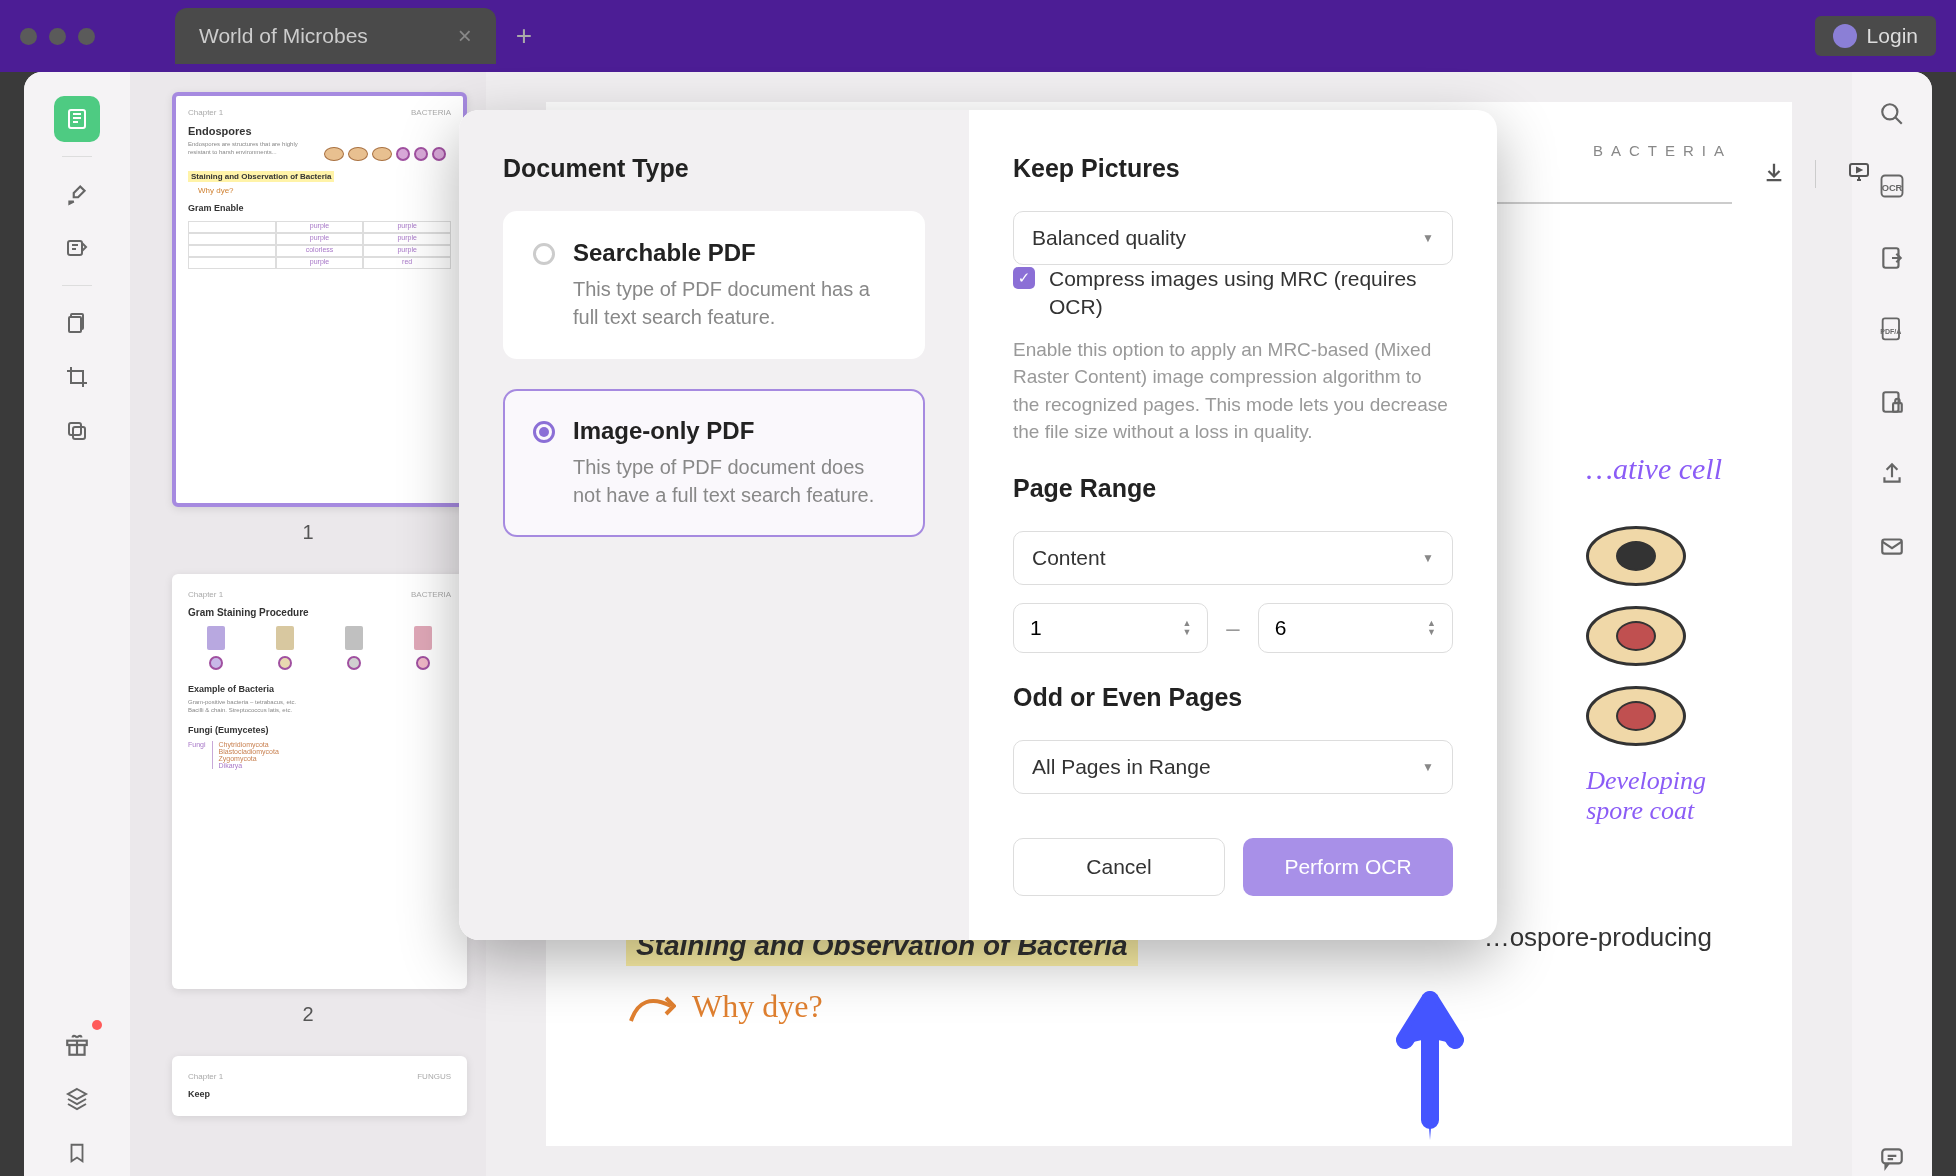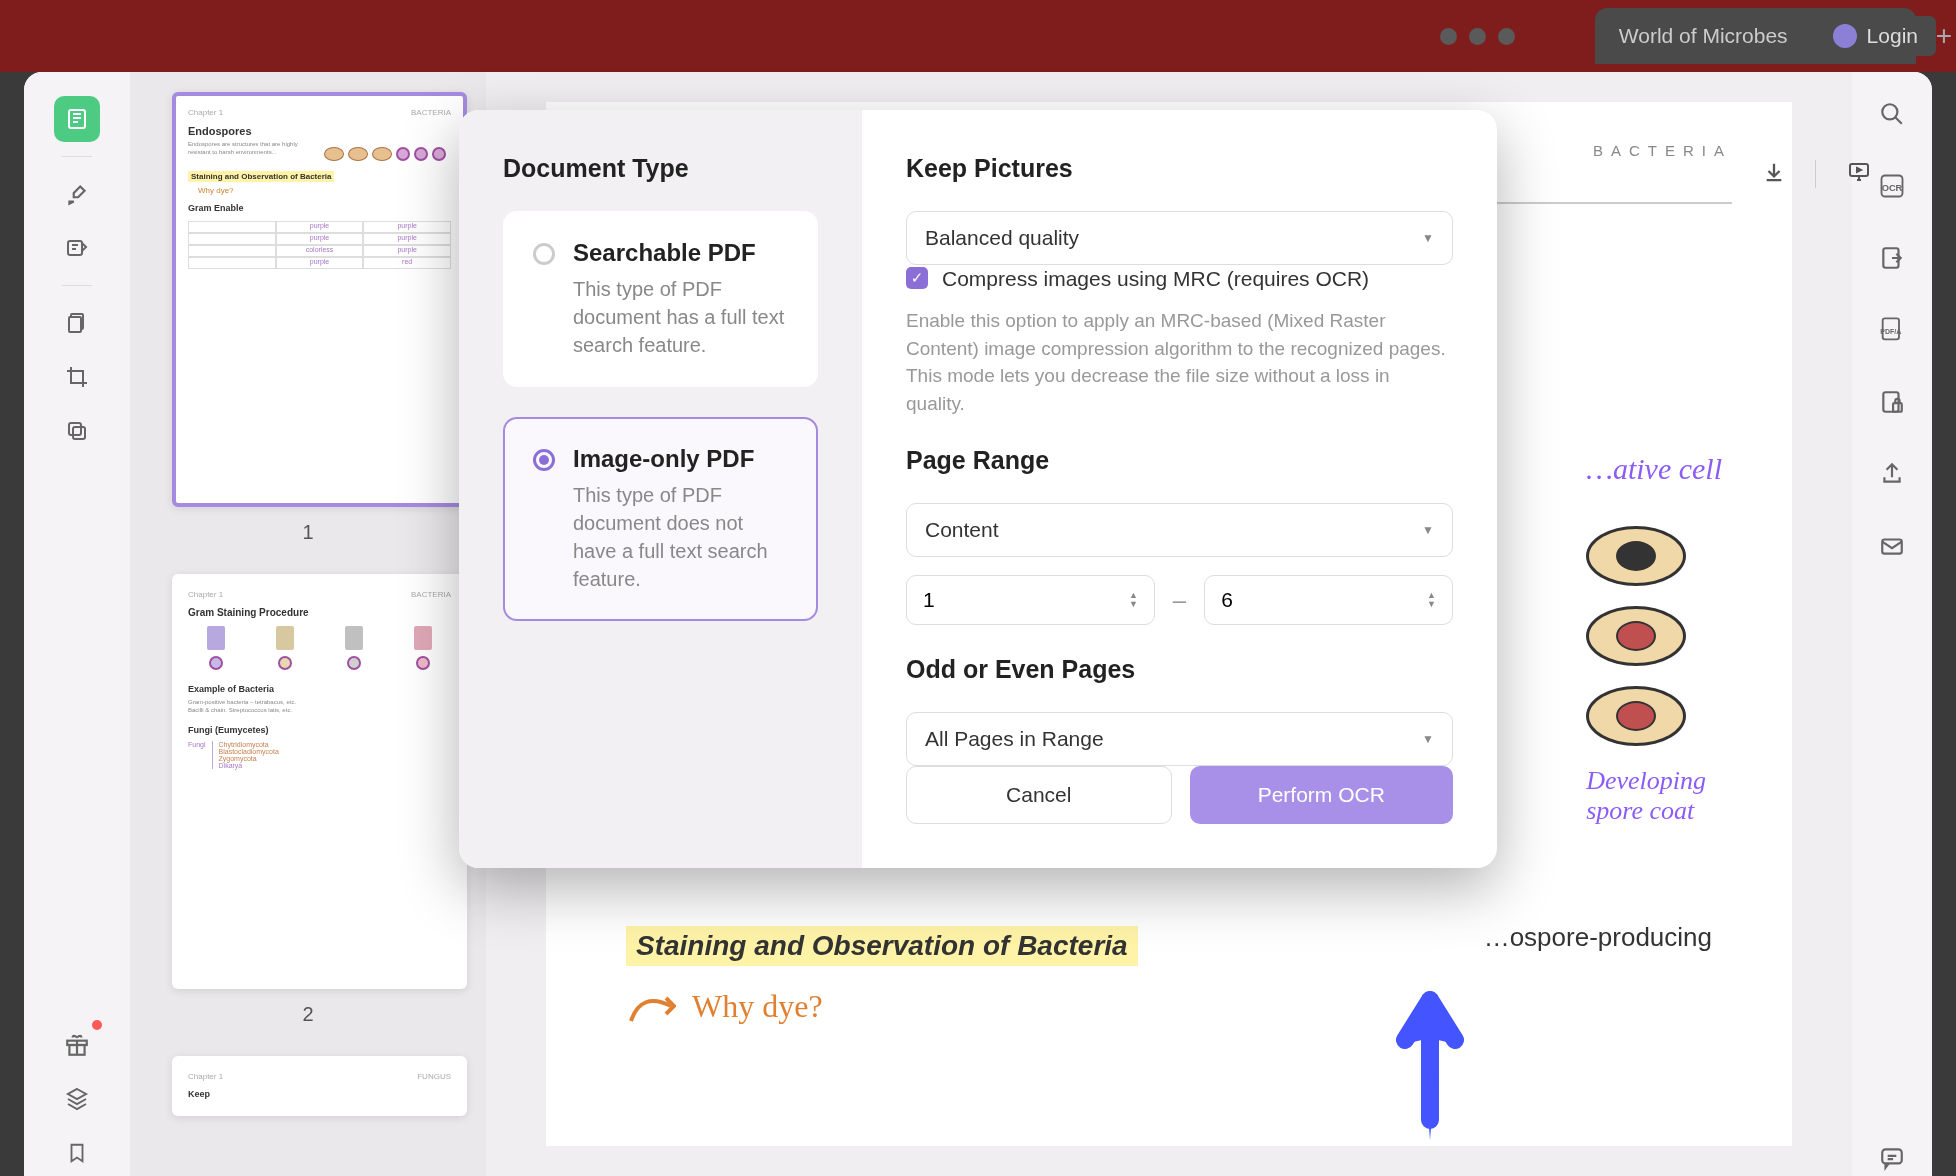--- a/index.html
+++ b/index.html
@@ -1,19 +1,19 @@
 <!DOCTYPE html>
 <html><head>
 <meta charset="utf-8">
 <style>
 * { margin: 0; padding: 0; box-sizing: border-box; }
 body { font-family: -apple-system, BlinkMacSystemFont, "Segoe UI", sans-serif; background: #3a3a3a; width: 1956px; height: 1176px; overflow: hidden; position: relative; }
 
 
-.titlebar { height: 72px; background: #7f1d1d; display: flex; align-items: center; padding: 0 4px; position: relative; justify-content: flex-end; }
+.titlebar { height: 72px; background: #4c1d95; display: flex; align-items: center; padding: 0 20px; position: relative; }
 .traffic-lights { display: flex; gap: 12px; align-items: center; }
 .traffic-light { width: 17px; height: 17px; border-radius: 50%; background: #5a5a5a; }
 .tab-container { display: flex; align-items: center; margin-left: 80px; }
 .tab { background: #4a4a4a; border-radius: 12px 12px 0 0; padding: 14px 24px; display: flex; align-items: center; gap: 90px; color: #ccc; font-size: 21px; }
 .tab-close { font-size: 24px; color: #888; cursor: pointer; }
 .new-tab { margin-left: 20px; color: #aaa; font-size: 28px; cursor: pointer; }
 .login-btn { position: absolute; right: 20px; display: flex; align-items: center; gap: 10px; color: #ddd; font-size: 21px; background: #4a4a4a; padding: 8px 18px; border-radius: 6px; }
 .avatar { width: 24px; height: 24px; border-radius: 50%; background: #8b7fd6; }
 
 
@@ -45,42 +45,42 @@
 .handwritten { font-family: 'Comic Sans MS', cursive; }
 .purple-note { color: #8b5cf6; font-size: 26px; font-style: italic; }
 
 
 .right-sidebar { width: 80px; background: #f5f3f5; display: flex; flex-direction: column; align-items: center; padding-top: 24px; gap: 36px; }
 .right-icon { width: 36px; height: 36px; display: flex; align-items: center; justify-content: center; color: #666; font-size: 22px; cursor: pointer; }
 
 
 .modal-overlay { position: absolute; top: 0; left: 0; right: 0; bottom: 0; display: flex; align-items: flex-start; justify-content: center; padding-top: 110px; z-index: 100; }
 .modal { width: 1038px; background: white; border-radius: 20px; display: flex; box-shadow: 0 20px 60px rgba(0,0,0,0.3); overflow: hidden; }
-.modal-left { width: 403px; background: #f2f0f2; padding: 44px 44px; }
+.modal-left { width: 510px; background: #f2f0f2; padding: 44px 44px; }
 .modal-right { flex: 1; padding: 44px 44px; }
 .modal-section-title { font-size: 25px; font-weight: 600; color: #222; margin-bottom: 28px; }
 .doc-type-option { background: white; border-radius: 14px; padding: 26px 28px; display: flex; gap: 18px; margin-bottom: 30px; cursor: pointer; border: 2px solid transparent; }
 .doc-type-option.selected { border-color: #a68ae0; background: #faf8fc; }
 .radio { width: 22px; height: 22px; border-radius: 50%; border: 3px solid #ccc; flex-shrink: 0; margin-top: 4px; position: relative; }
 .radio.checked { border-color: #8b6fd6; }
 .radio.checked::after { content: ''; position: absolute; inset: 3px; background: #8b6fd6; border-radius: 50%; }
 .doc-type-title { font-size: 24px; font-weight: 600; color: #222; margin-bottom: 8px; }
 .doc-type-desc { font-size: 20px; color: #888; line-height: 1.4; }
 .select-box { width: 100%; background: white; border: 1px solid #ddd; border-radius: 10px; padding: 14px 18px; font-size: 21px; color: #333; display: flex; justify-content: space-between; align-items: center; cursor: pointer; }
 .select-arrow { color: #888; font-size: 12px; }
 .helper-text { font-size: 19px; color: #999; line-height: 1.45; margin-top: 14px; margin-bottom: 28px; }
 .checkbox-row { display: flex; gap: 14px; align-items: flex-start; margin-bottom: 10px; }
 .checkbox { width: 22px; height: 22px; border-radius: 5px; background: #8b6fd6; flex-shrink: 0; display: flex; align-items: center; justify-content: center; color: white; font-size: 15px; margin-top: 2px; }
 .checkbox-label { font-size: 21px; color: #333; line-height: 1.35; }
 .range-row { display: flex; align-items: center; gap: 18px; margin-top: 18px; }
 .spinner { flex: 1; background: white; border: 1px solid #ddd; border-radius: 10px; padding: 12px 16px; font-size: 21px; display: flex; justify-content: space-between; align-items: center; }
 .spinner-arrows { display: flex; flex-direction: column; gap: 0px; }
 .spinner-arrow { font-size: 9px; color: #888; line-height: 1; cursor: pointer; }
 .range-dash { font-size: 24px; color: #999; }
-.modal-buttons { display: flex; gap: 18px; }
+.modal-buttons { display: flex; gap: 18px; margin-top: 44px; }
 .btn { flex: 1; padding: 16px; border-radius: 10px; font-size: 21px; text-align: center; cursor: pointer; border: none; }
 .btn-cancel { background: white; border: 1px solid #ddd; color: #333; }
 .btn-primary { background: #a890e8; color: white; }
 
 
 .cursor-arrow { position: absolute; top: 990px; left: 1380px; z-index: 200; }
 
 
 .top-controls { position: absolute; top: 88px; right: 60px; display: flex; gap: 30px; z-index: 50; }
 .top-control-icon { color: #555; font-size: 24px; cursor: pointer; }

